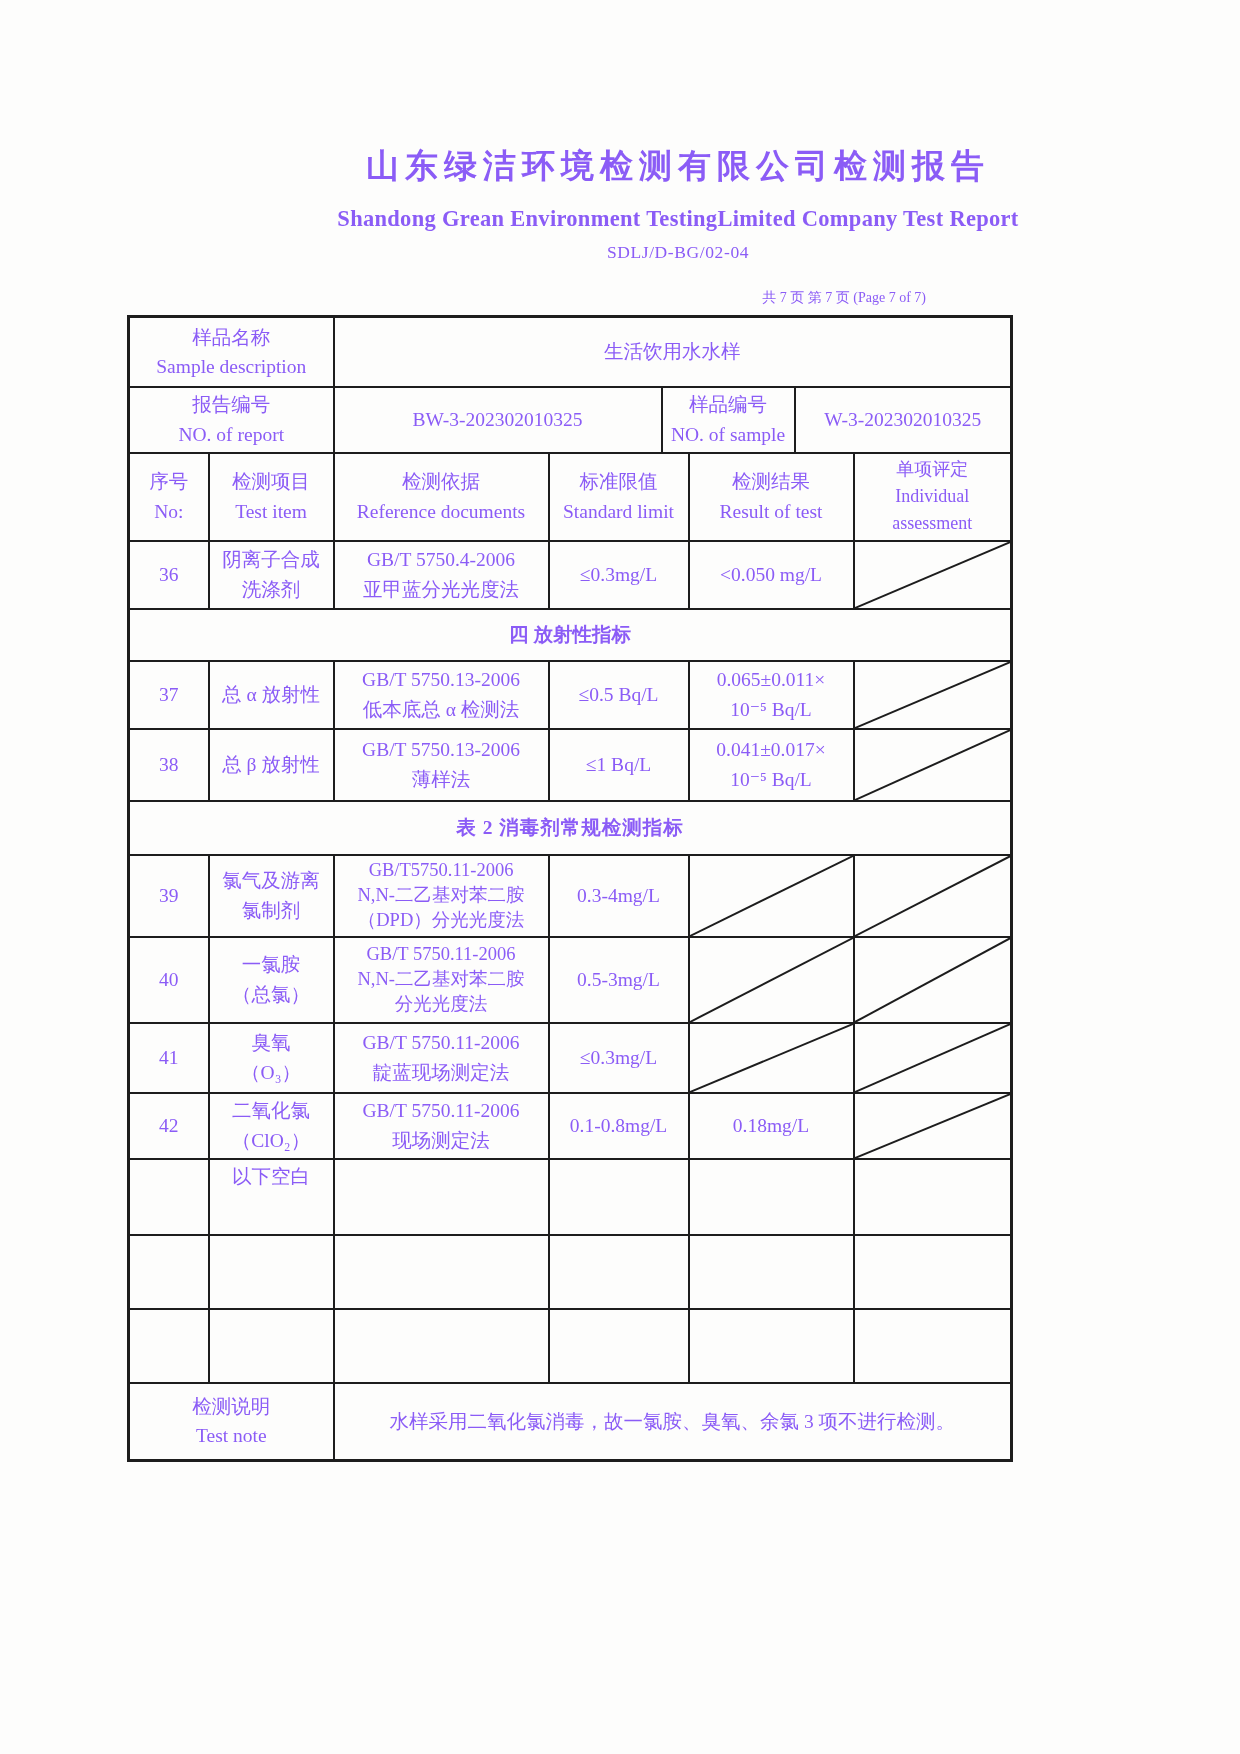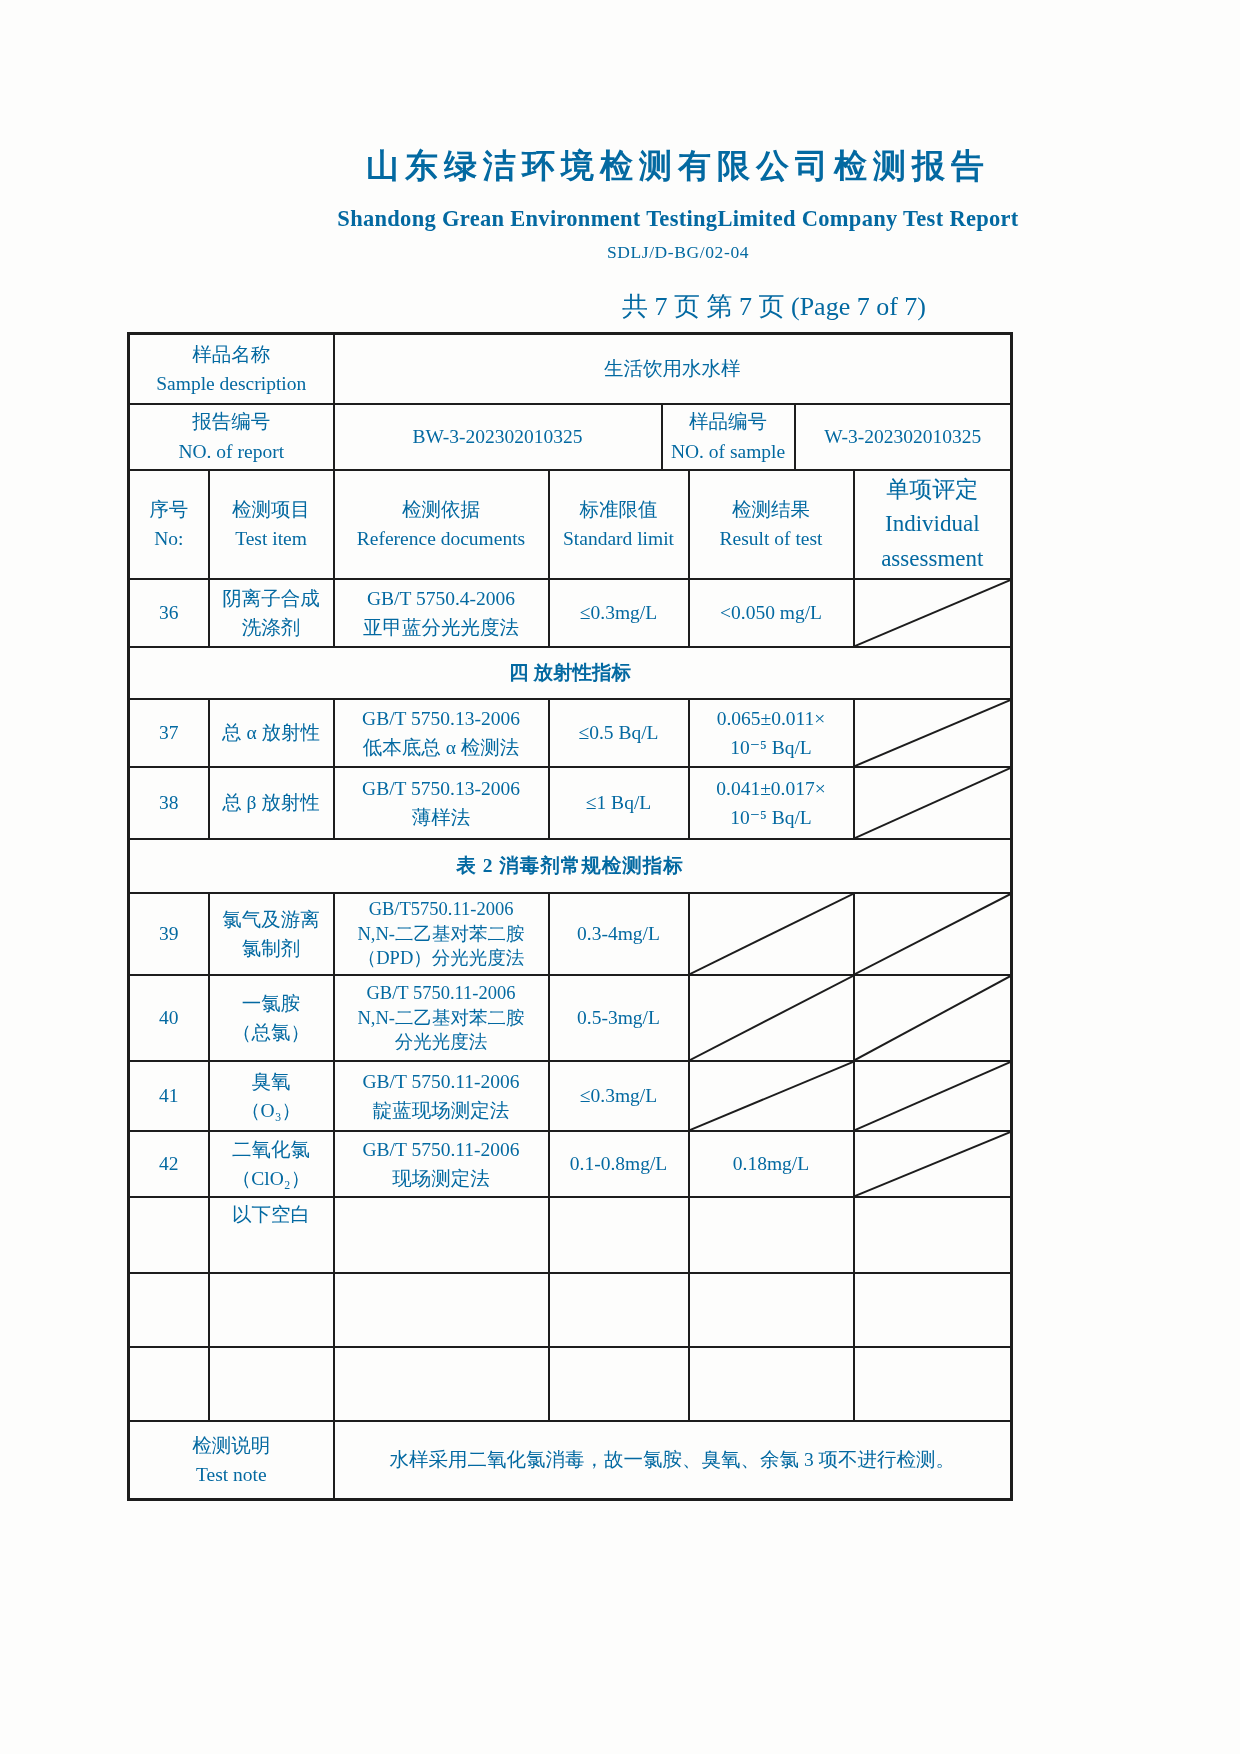--- a/index.html
+++ b/index.html
@@ -1,27 +1,27 @@
 <!DOCTYPE html>
 <html><head>
 <meta charset="utf-8">
 <style>
   html,body { margin:0; padding:0; background:#e8e8e8; }
   .page {
     width:1240px; height:1754px; background:#fdfdfc; position:relative;
-    font-family:"Liberation Serif","DejaVu Serif",serif; color:#0369a1;
+    font-family:"Liberation Serif","DejaVu Serif",serif; color:#8b5cf6;
     margin:0 auto; overflow:hidden;
   }
   .headerblock { padding-top:144px; text-align:center; transform:translateX(58px); }
   .title-cn { font-size:33px; font-weight:bold; letter-spacing:6px; margin:0; }
   .title-en { font-size:22.5px; font-weight:bold; letter-spacing:0.3px; margin:17px 0 0 0; }
   .doccode  { font-size:17.5px; margin-top:10px; letter-spacing:0.6px; }
   .pageinfo {
     width:885px; margin:26px 0 0 127px; box-sizing:border-box;
-    text-align:right; padding-right:86px; font-size:26px;
+    text-align:right; padding-right:86px; font-size:14px;
   }
   table.report {
     margin:8px 0 0 127px; width:885px; table-layout:fixed;
     border-collapse:collapse; border:3px solid #1d1d1d;
   }
   table.report td {
     border:2px solid #1d1d1d; text-align:center; vertical-align:middle;
     font-size:19.5px; line-height:1.5; white-space:pre-line;
     padding:2px 4px; position:relative; overflow:hidden;
     word-break:break-word;
@@ -70,21 +70,21 @@
       <td colspan="2">W-3-202302010325</td>
     </tr>
 
 
     <tr style="height:88px">
       <td class="lblcell"><div>序号</div><div>No:</div></td>
       <td class="lblcell"><div>检测项目</div><div>Test item</div></td>
       <td class="lblcell"><div>检测依据</div><div>Reference documents</div></td>
       <td colspan="2" class="lblcell"><div>标准限值</div><div>Standard limit</div></td>
       <td colspan="2" class="lblcell"><div>检测结果</div><div>Result of test</div></td>
-      <td class="lblcell" style="font-size:23px"><div>单项评定</div><div>Individual
+      <td class="lblcell" style="font-size:18px"><div>单项评定</div><div>Individual
 assessment</div></td>
     </tr>
 
     <tr style="height:68px">
       <td>36</td>
       <td>阴离子合成
 洗涤剂</td>
       <td>GB/T 5750.4-2006
 亚甲蓝分光光度法</td>
       <td colspan="2">≤0.3mg/L</td>

